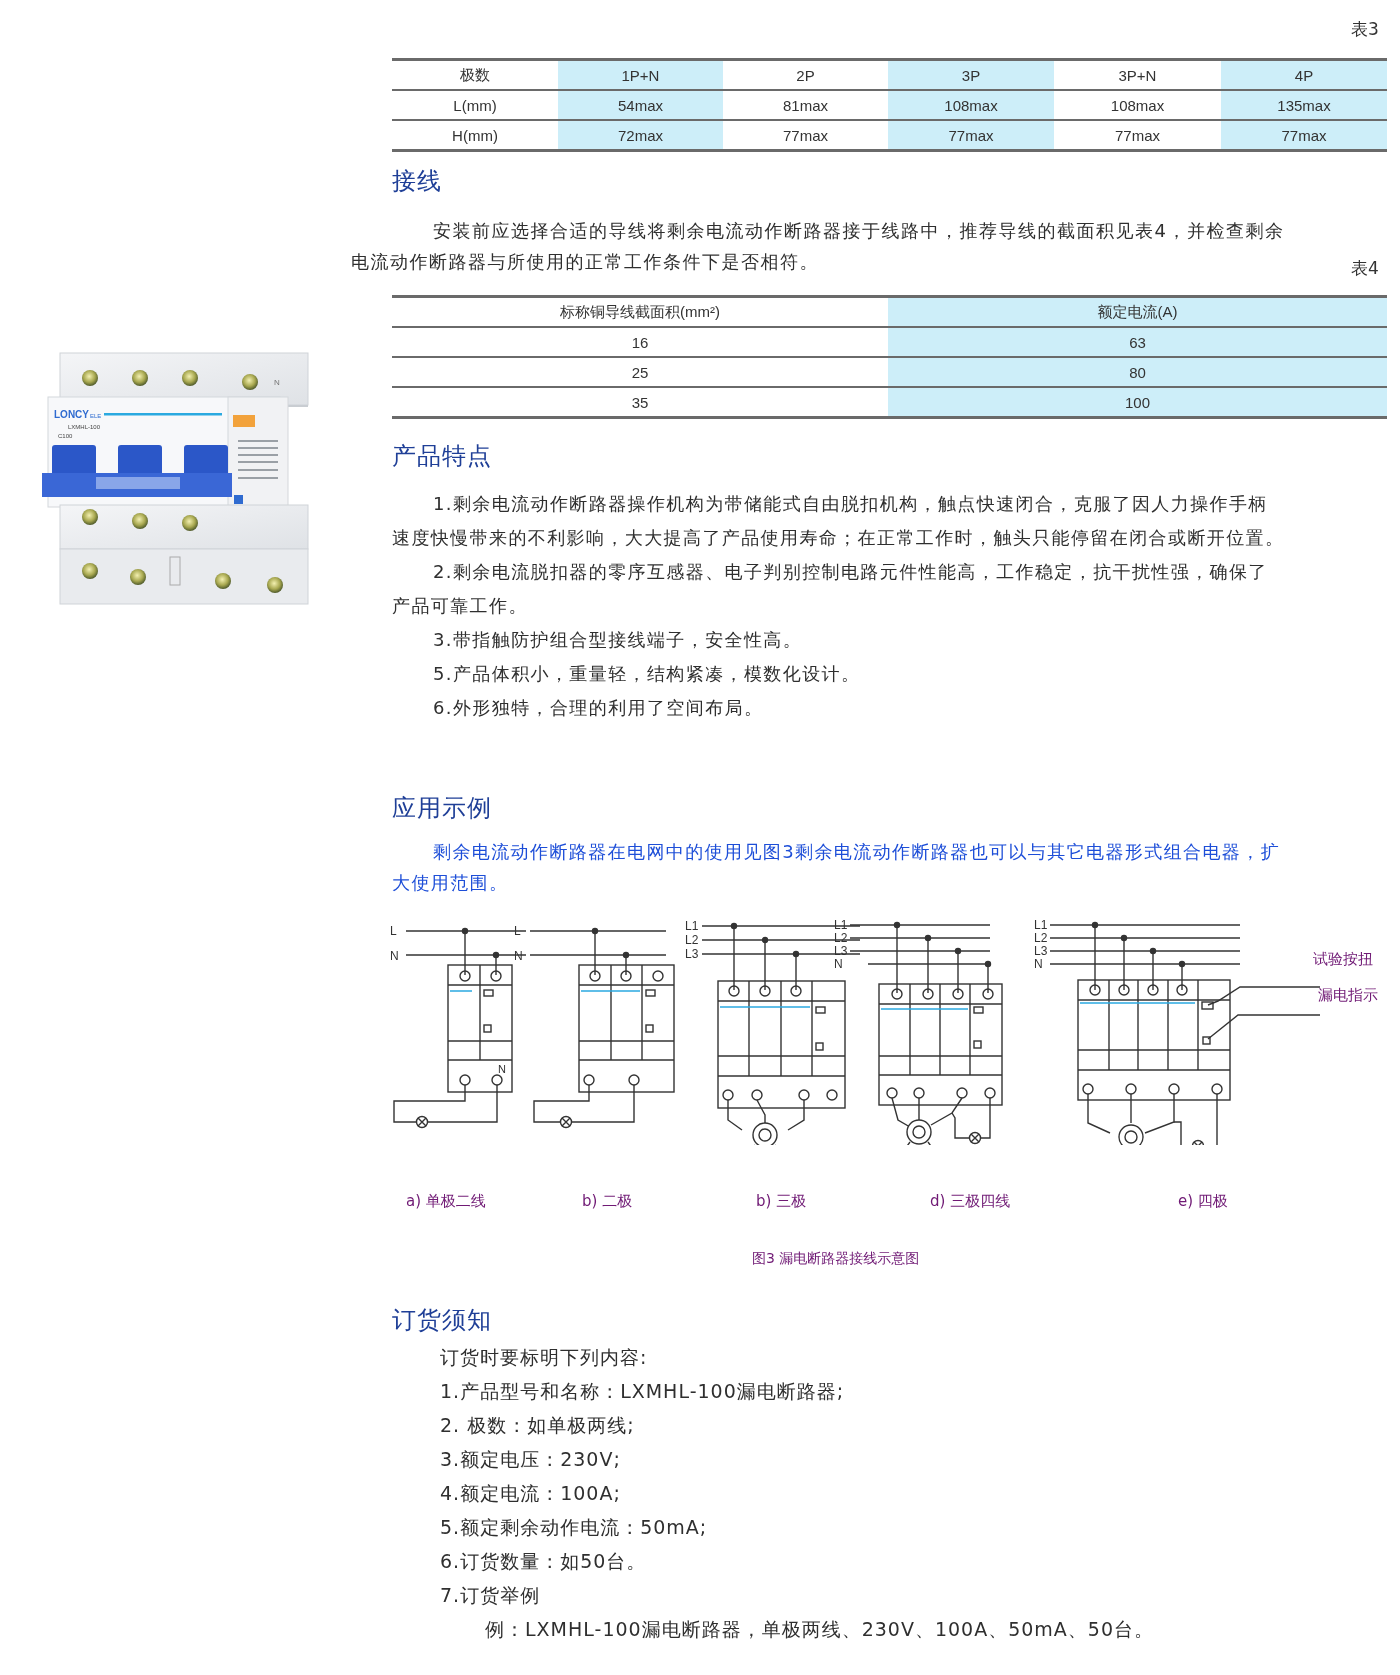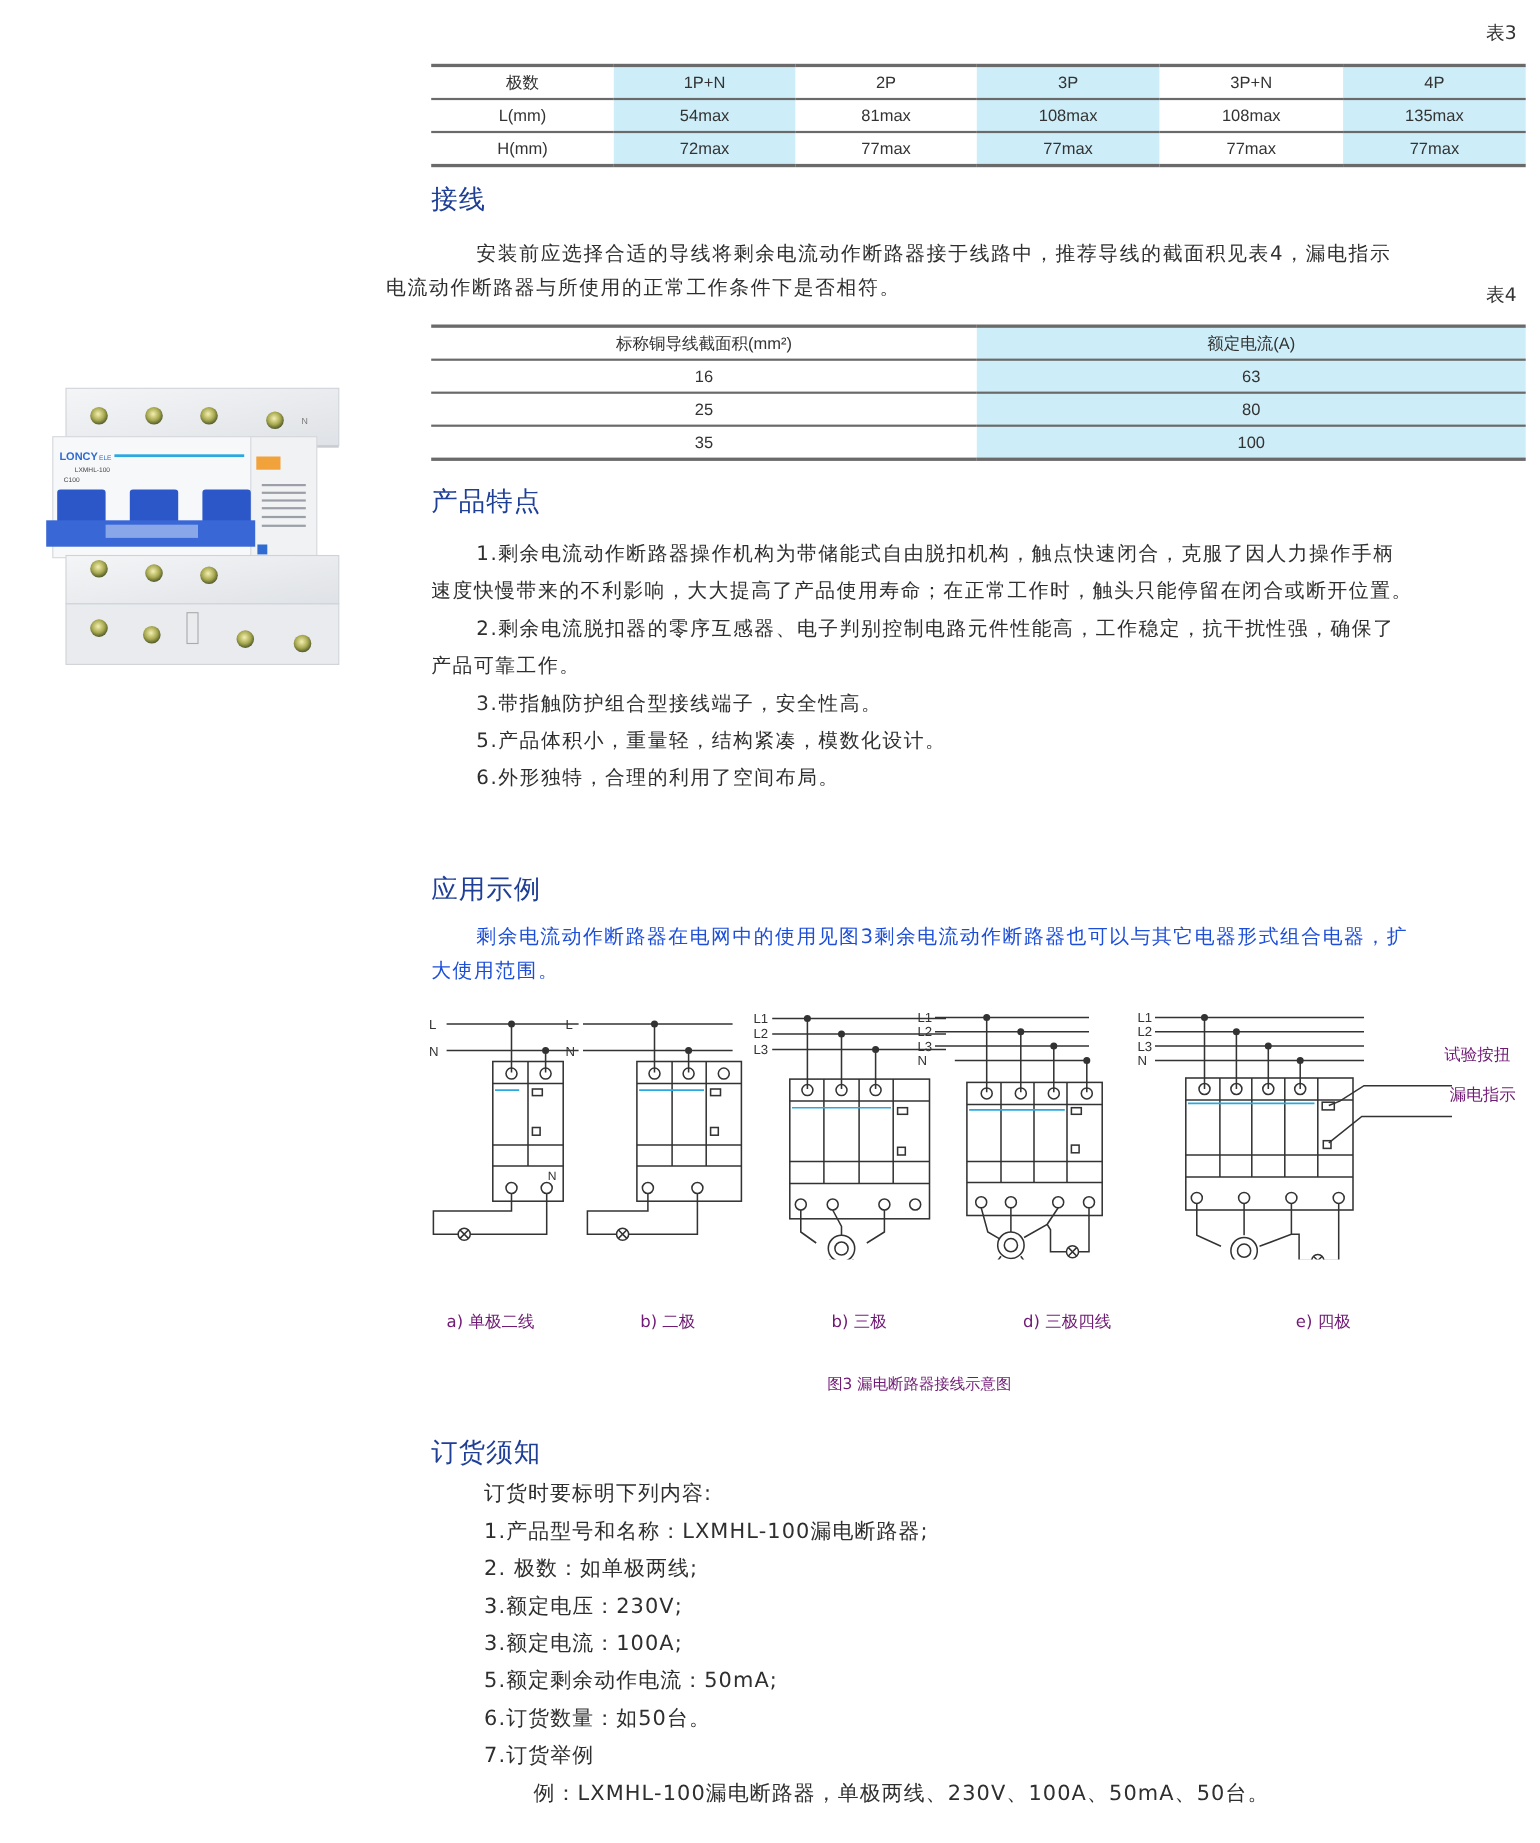--- a/index.html
+++ b/index.html
@@ -119,21 +119,21 @@
     <td>77max</td>
     <td class="hl">77max</td>
     <td>77max</td>
     <td class="hl">77max</td>
   </tr>
 </tbody>
   </table>
 
 <div class="h2" style="top:165px;">接线</div>
 <div class="para indent" style="top:215px;">
-  <span>安装前应选择合适的导线将剩余电流动作断路器接于线路中，推荐导线的截面积见表4，漏电指示</span><br>
+  <span>安装前应选择合适的导线将剩余电流动作断路器接于线路中，推荐导线的截面积见表4，并检查剩余</span><br>
   <span style="display:inline-block;text-indent:0;margin-left:-41px;">电流动作断路器与所使用的正常工作条件下是否相符。</span>
 </div>
 <div class="abs tbl-label" style="left:1351px;top:257px;">表4</div>
 
 <table class="spec" style="left:392px;top:295px;width:995px;">
   <colgroup>
       <col style="width:496px">
       <col style="width:499px">
     </colgroup>
   <tbody>
@@ -376,17 +376,17 @@
 <div class="cap" style="left:756px;top:1192px;">b) 三极</div>
 <div class="cap" style="left:930px;top:1192px;">d) 三极四线</div>
 <div class="cap" style="left:1178px;top:1192px;">e) 四极</div>
 <div class="cap" style="left:752px;top:1250px;font-size:14px;">图3  漏电断路器接线示意图</div>
 
 <div class="h2" style="top:1304px;">订货须知</div>
 <div class="order" style="left:440px;top:1345px;">订货时要标明下列内容:</div>
 <div class="order" style="left:440px;top:1379px;">1.产品型号和名称：LXMHL-100漏电断路器;</div>
 <div class="order" style="left:440px;top:1413px;">2. 极数：如单极两线;</div>
 <div class="order" style="left:440px;top:1447px;">3.额定电压：230V;</div>
-<div class="order" style="left:440px;top:1481px;">3.额定电流：100A;</div>
+<div class="order" style="left:440px;top:1481px;">4.额定电流：100A;</div>
 <div class="order" style="left:440px;top:1515px;">5.额定剩余动作电流：50mA;</div>
 <div class="order" style="left:440px;top:1549px;">6.订货数量：如50台。</div>
 <div class="order" style="left:440px;top:1583px;">7.订货举例</div>
 <div class="order" style="left:485px;top:1617px;">例：LXMHL-100漏电断路器，单极两线、230V、100A、50mA、50台。</div>
 
 </body></html>

